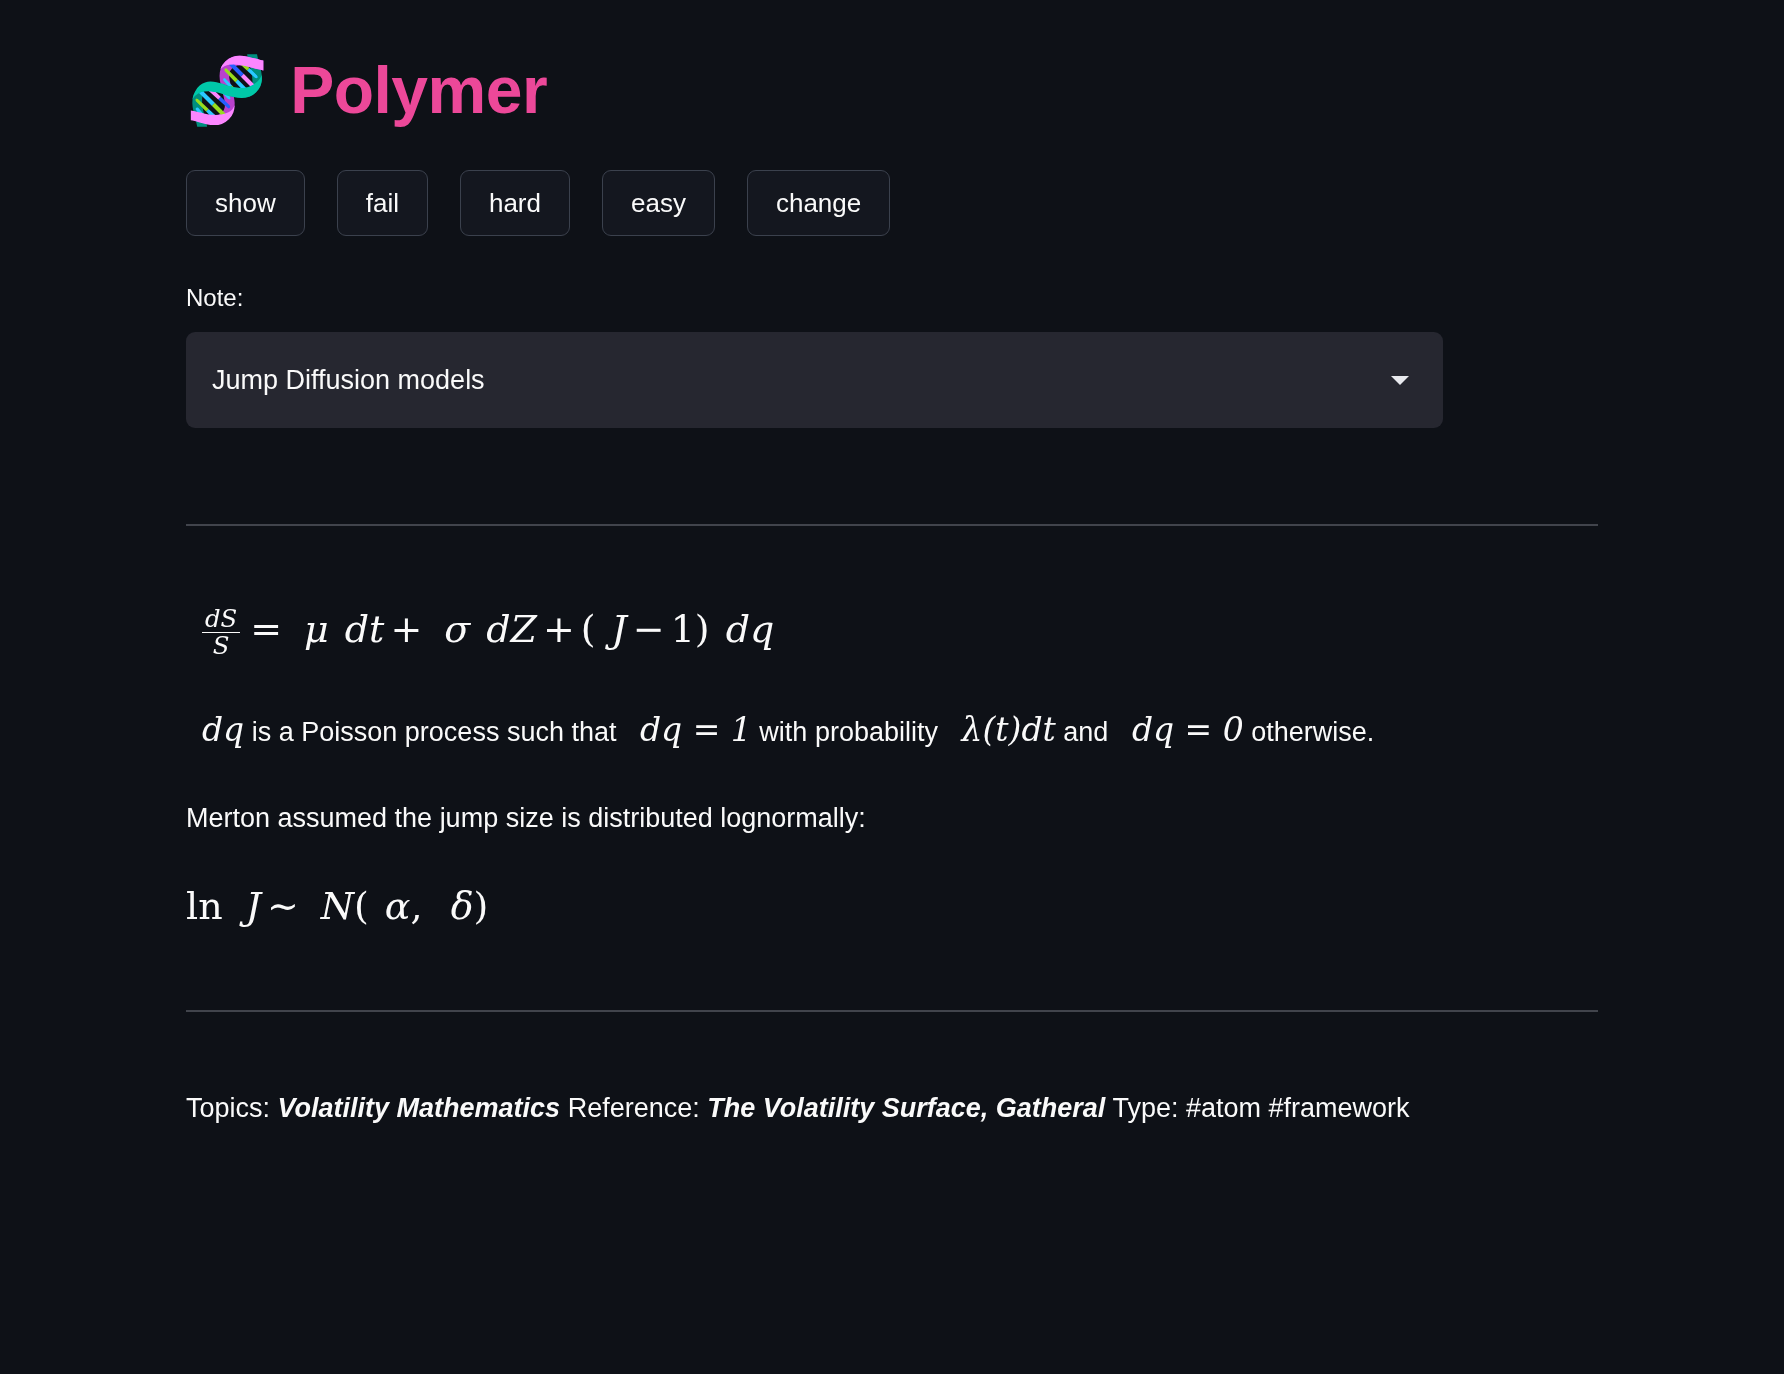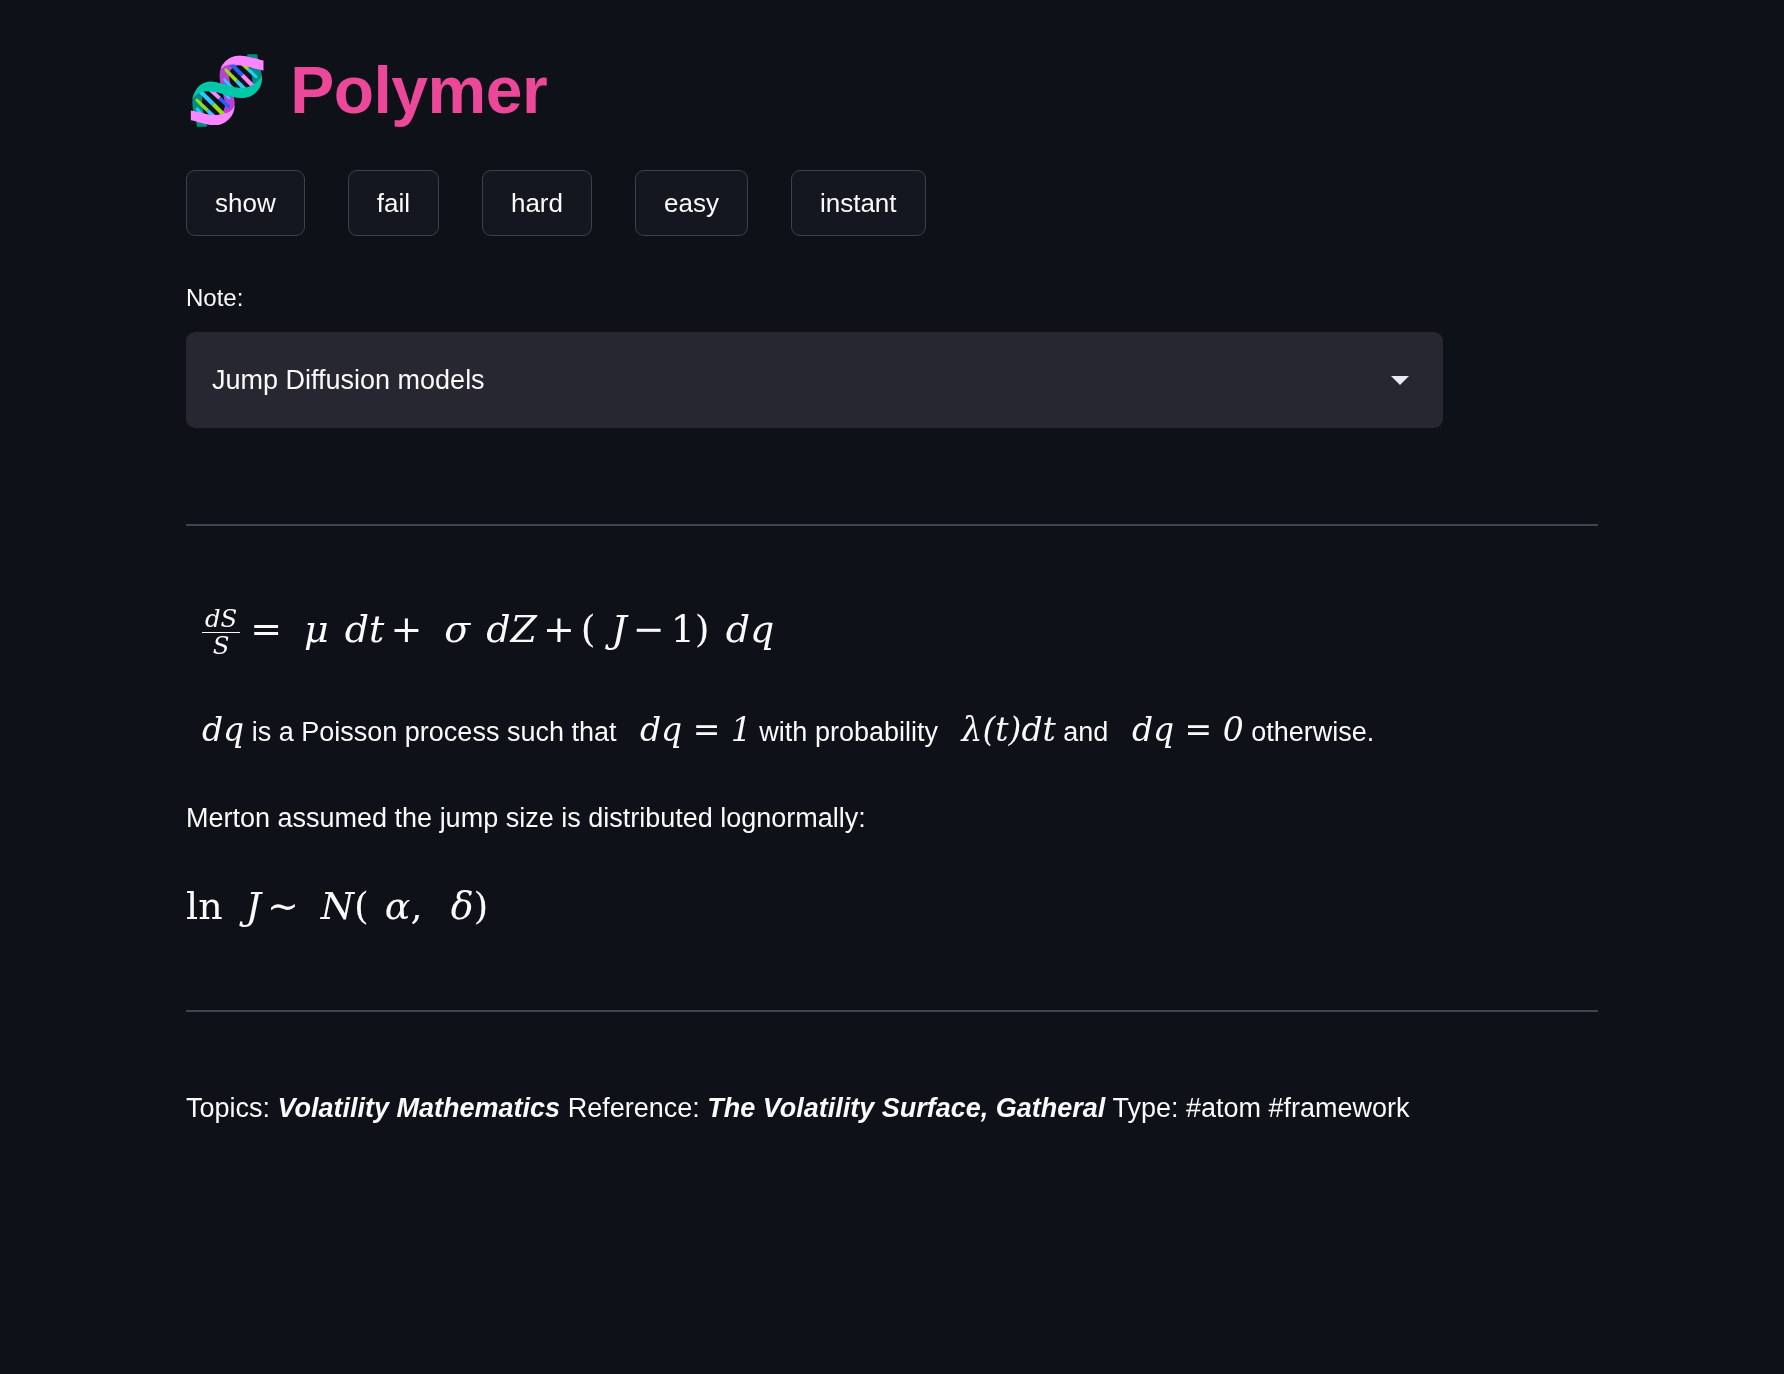--- a/index.html
+++ b/index.html
@@ -46,21 +46,21 @@
     font-weight: 700;
     color: #ec4899;
     letter-spacing: -0.5px;
     line-height: 1;
   }
 
   
   .btn-row {
     display: flex;
     align-items: flex-end;
-    gap: 43px;
+    gap: 32px;
     margin-top: 52px;
   }
   .btn {
     background: #14171f;
     border: 1px solid #3b414d;
     border-radius: 9px;
     color: #fafafa;
     font-size: 26px;
     font-family: "Liberation Sans", sans-serif;
     line-height: 1;
@@ -183,21 +183,21 @@
     <div class="title-row">
       <span class="title-emoji">🧬</span>
       <span class="title-text">Polymer</span>
     </div>
 
     <div class="btn-row">
       <button class="btn">show</button>
       <button class="btn">fail</button>
       <button class="btn">hard</button>
       <button class="btn">easy</button>
-      <button class="btn">instant</button>
+      <button class="btn">change</button>
     </div>
 
     <div class="note-label">Note:</div>
 
     <div class="select-box">
       <span class="select-value">Jump Diffusion models</span>
       <span class="chevron-down"></span>
     </div>
 
     <hr class="divider top">

